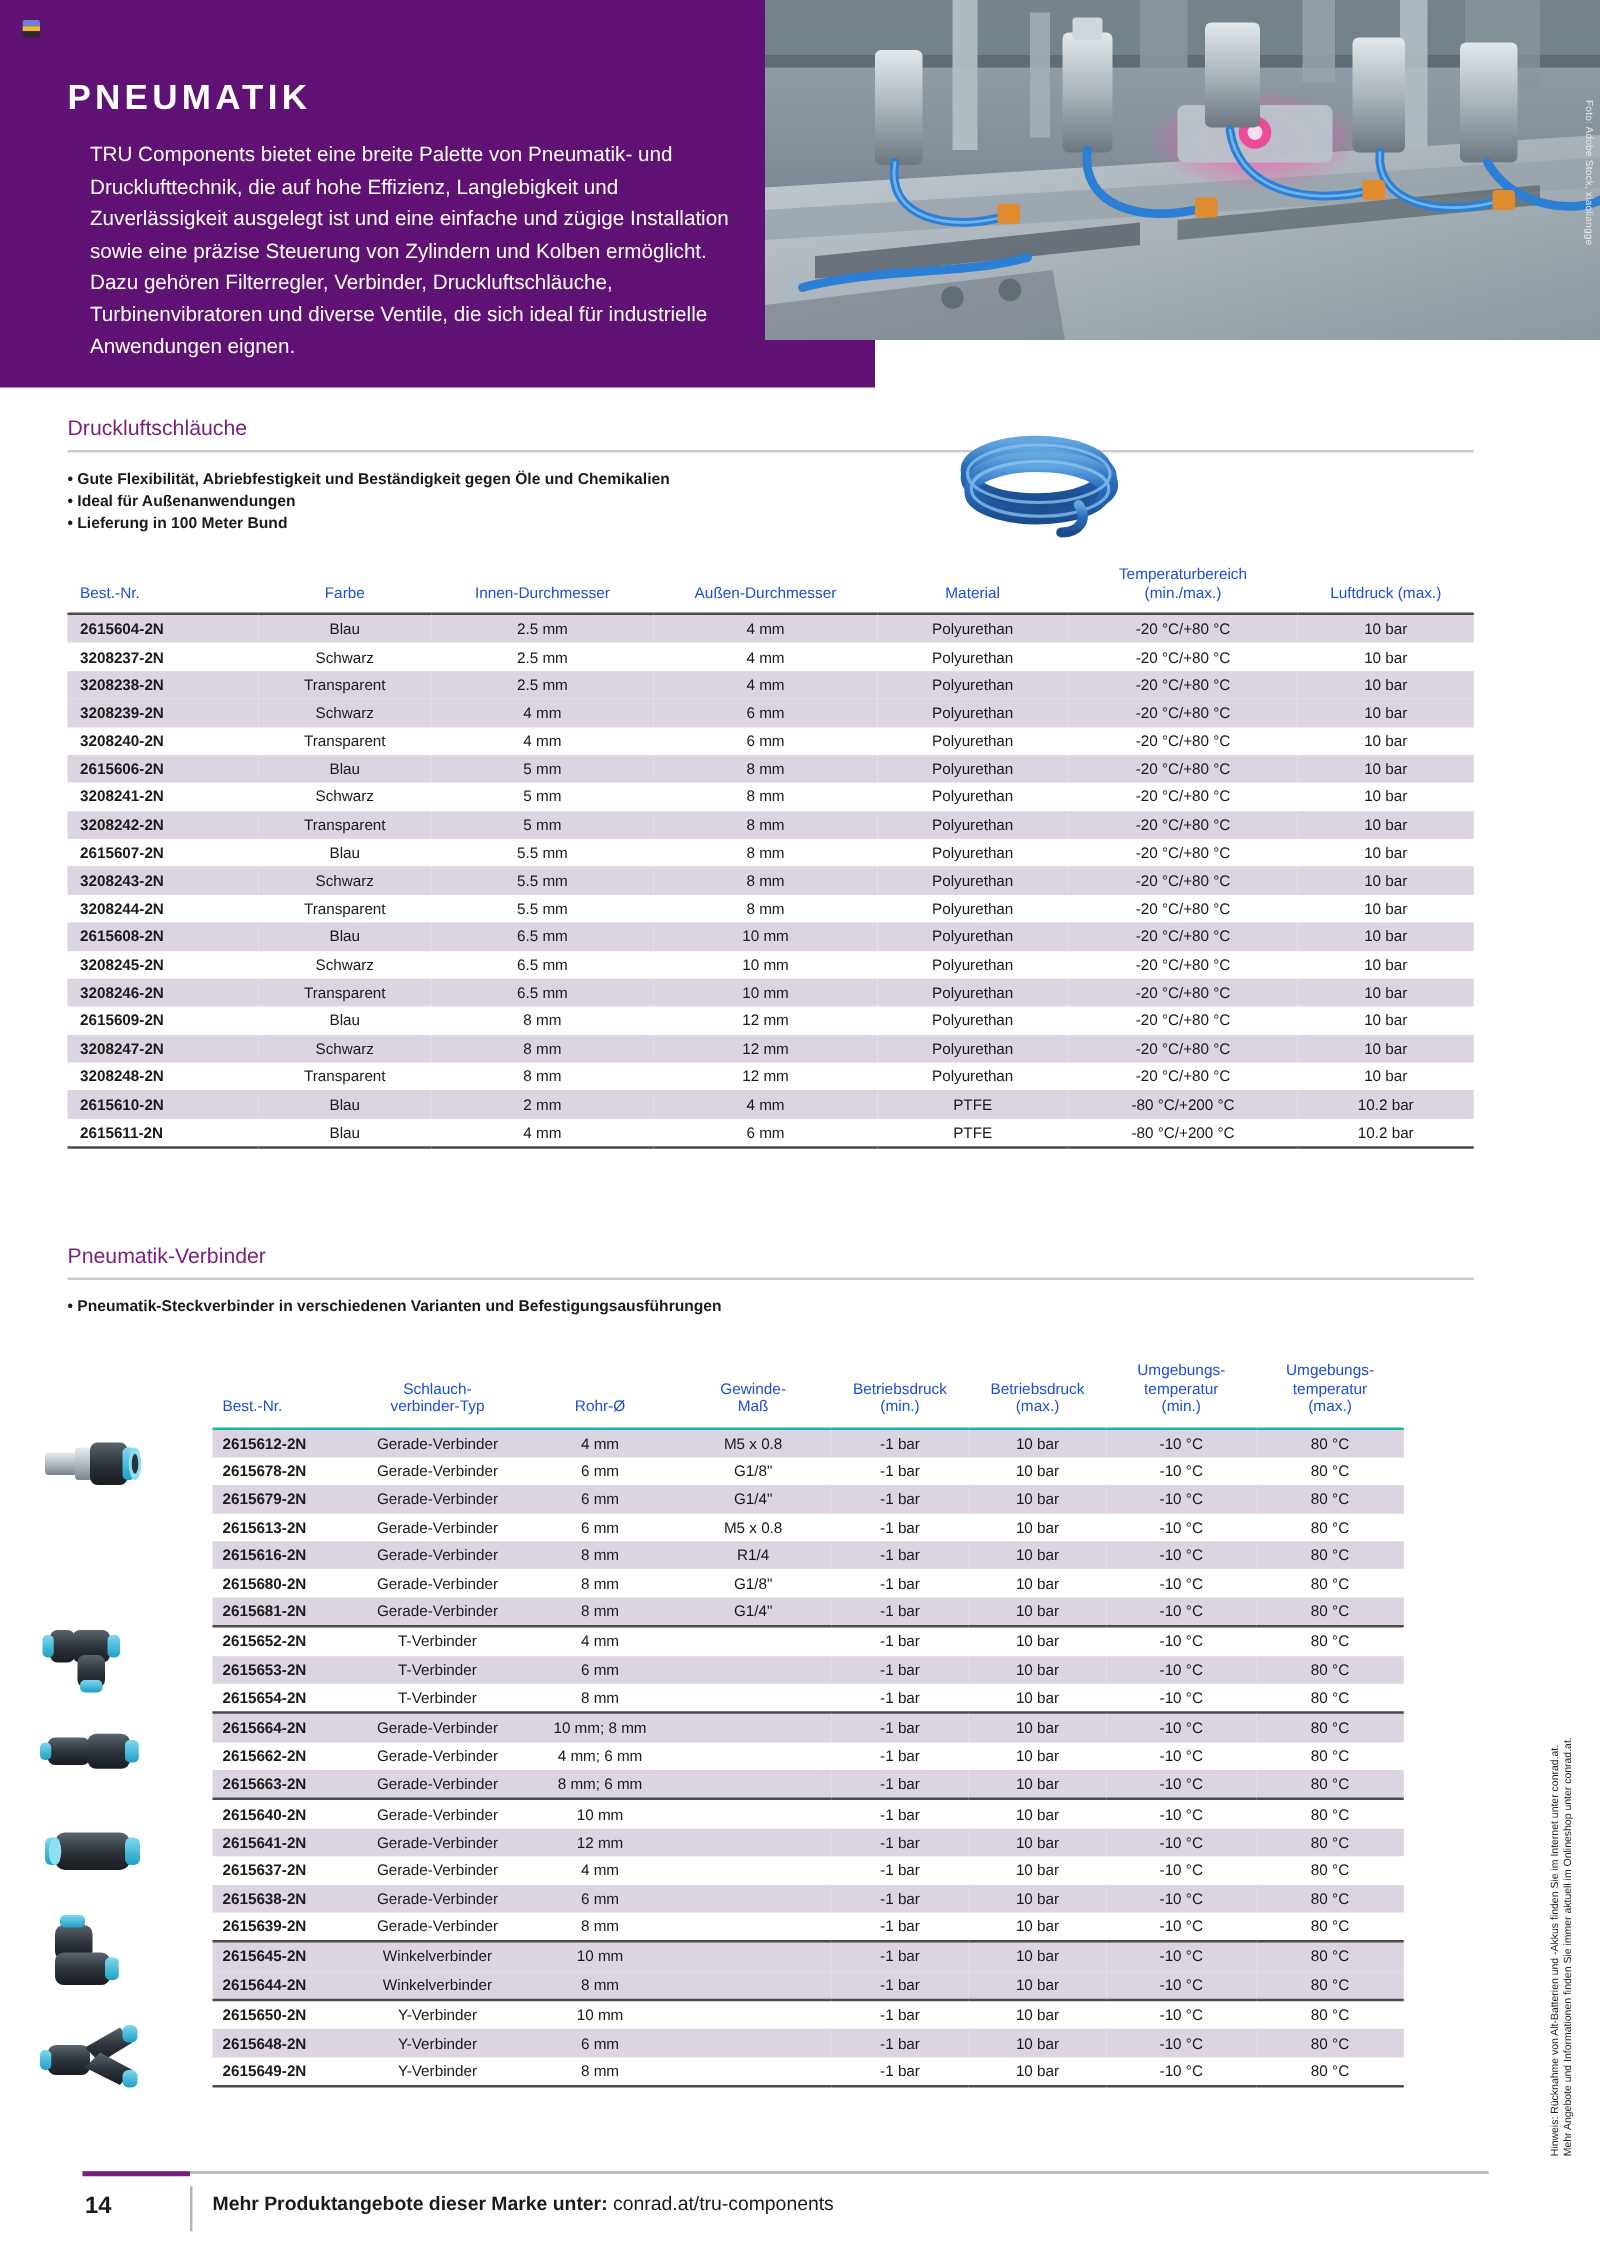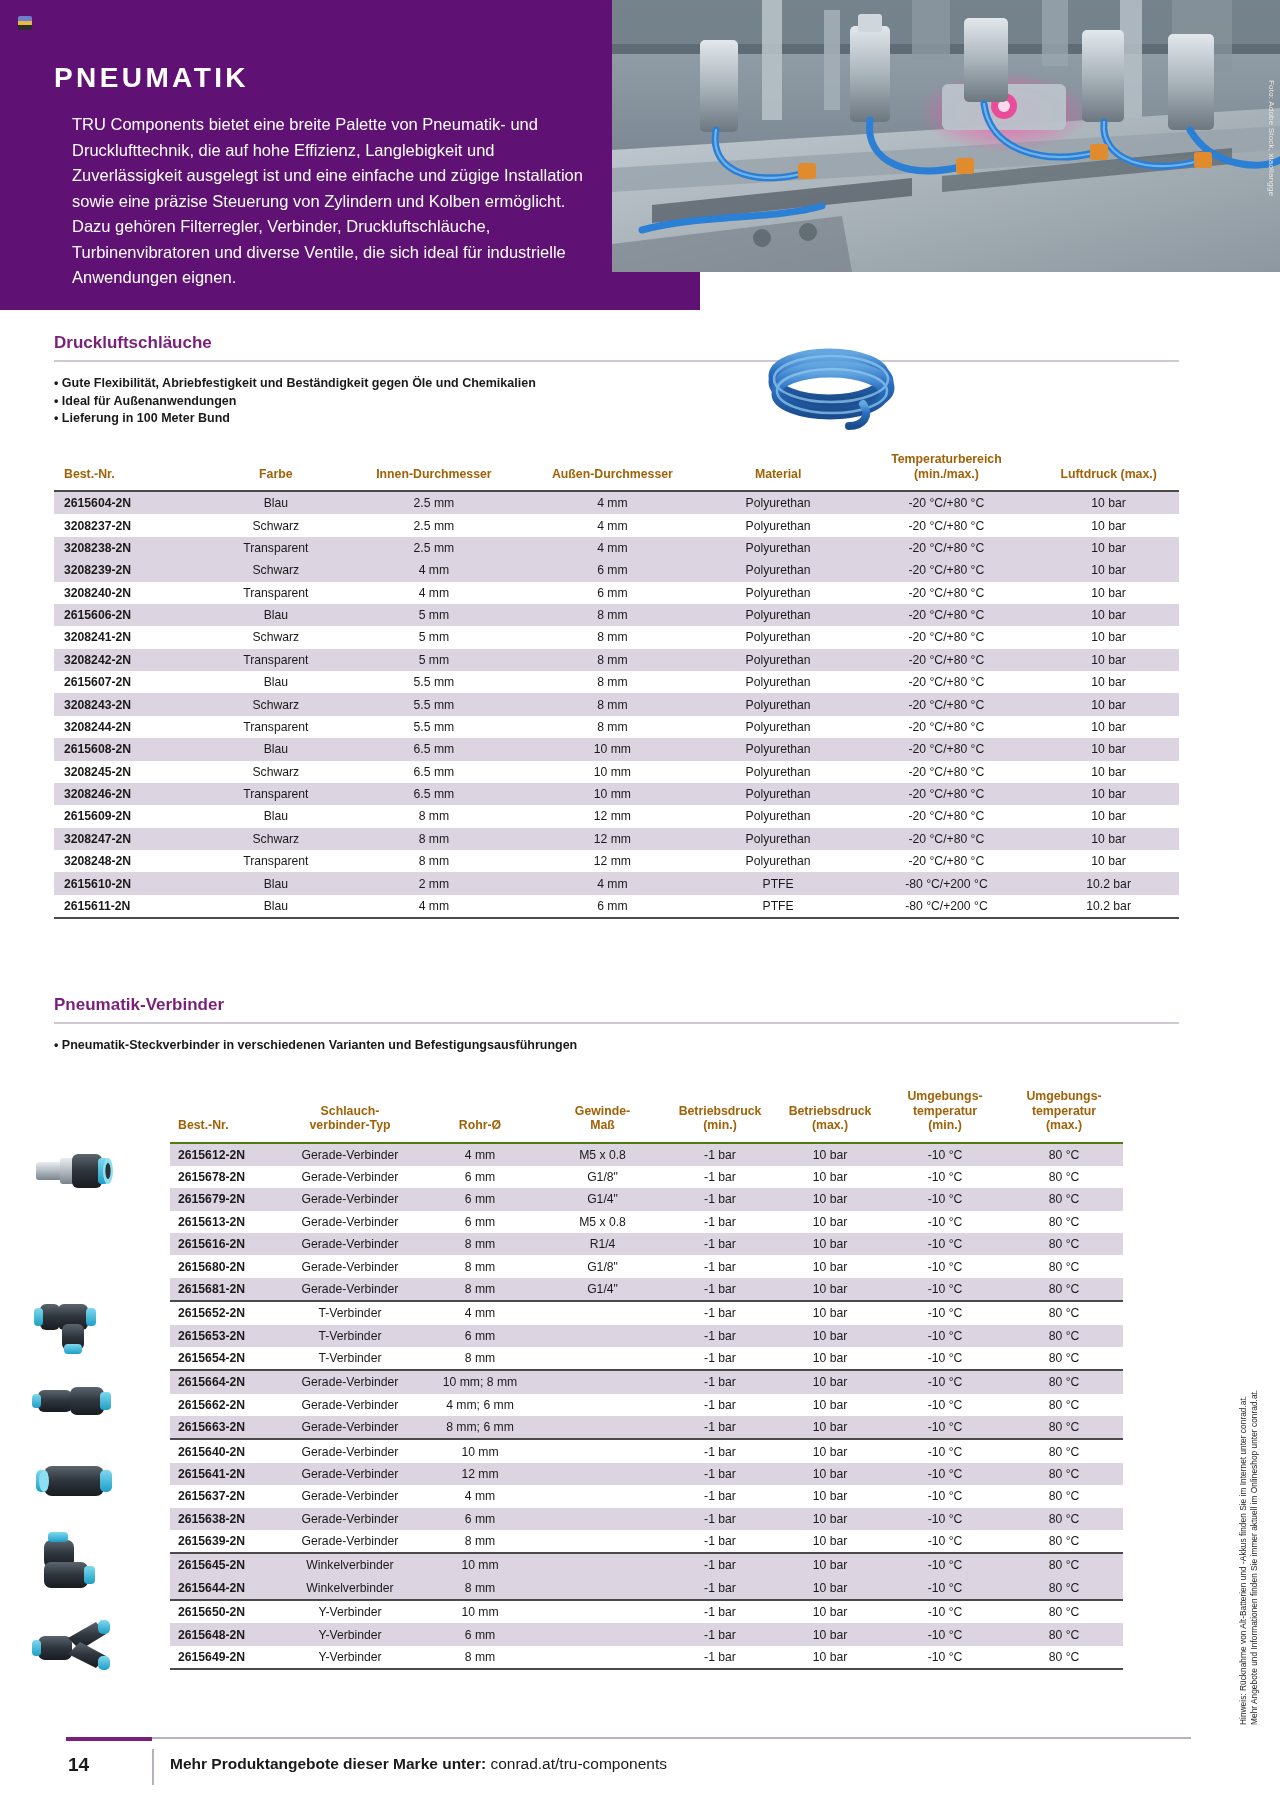--- a/index.html
+++ b/index.html
@@ -72,21 +72,21 @@
     right: 4px; top: 80px;
     font-size: 8px;
     color: #e8e8e8;
     writing-mode: vertical-rl;
     letter-spacing: .2px;
     white-space: nowrap;
   }
 
   .section-title {
     font-size: 17px;
-    font-weight: 700;
+    font-weight: 400;
     color: #7a1f7a;
     margin: 0;
   }
   .section-rule {
     height: 2px;
     background: #cfc7d2;
     margin-top: 7px;
   }
 
   .bullets {
@@ -104,22 +104,22 @@
   .coil-wrap {
     position: absolute;
     left: 745px; top: 334px;
     width: 170px; height: 100px;
   }
 
   
   table { border-collapse: collapse; width: 100%; }
   thead th {
     font-size: 12.3px;
-    font-weight: 700;
-    color: #a16207;
+    font-weight: 400;
+    color: #1d4ed8;
     padding: 4px 4px 9px 4px;
     vertical-align: bottom;
     line-height: 14.5px;
   }
   .t1 thead tr th { border-bottom: 2px solid #4a4a4a; }
   tbody td {
     font-size: 12.2px;
     padding: 4.2px 4px;
     color: #1a1a1a;
     white-space: nowrap;
@@ -138,21 +138,21 @@
 
   .t2 td.d0, .t2 th.d0 { text-align: left;   width: 110px; padding-left: 8px;}
   .t2 td.d1, .t2 th.d1 { text-align: center; width: 140px; }
   .t2 td.d2, .t2 th.d2 { text-align: center; width: 120px; }
   .t2 td.d3, .t2 th.d3 { text-align: center; width: 125px; }
   .t2 td.d4, .t2 th.d4 { text-align: center; width: 110px; }
   .t2 td.d5, .t2 th.d5 { text-align: center; width: 110px; }
   .t2 td.d6, .t2 th.d6 { text-align: center; width: 120px; }
   .t2 td.d7, .t2 th.d7 { text-align: center; width: 118px; }
 
-  .t2 thead tr th { border-bottom: 2px solid #4d7c0f; }
+  .t2 thead tr th { border-bottom: 2px solid #14b8a6; }
   .t2 tbody tr.grp td { border-top: 2px solid #4a4a4a; }
   .t2 tbody tr:last-child td { border-bottom: 2px solid #4a4a4a; }
 
   
   .side-note {
     position: absolute;
     right: 12px;
     top: 1245px;
     height: 480px;
     width: 30px;

